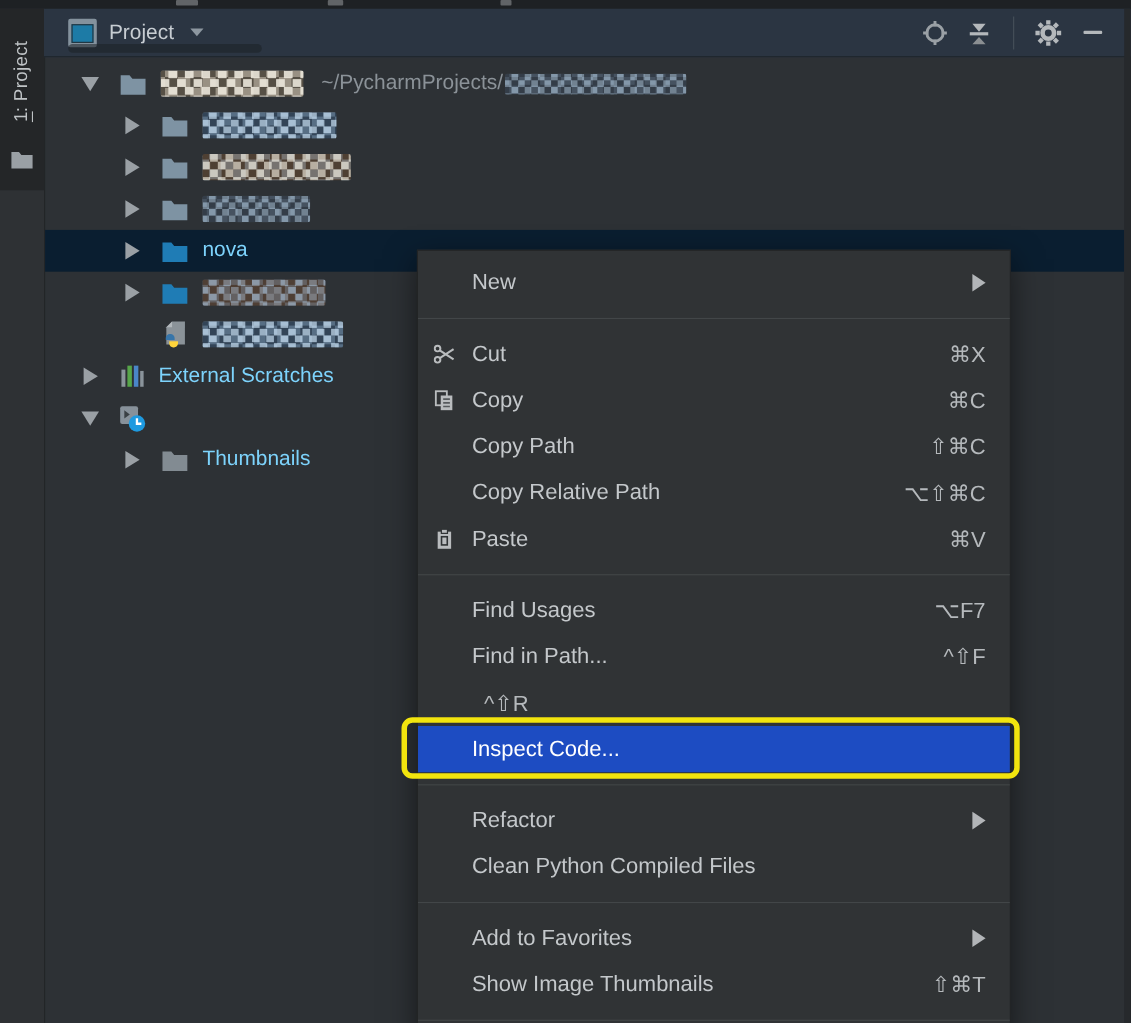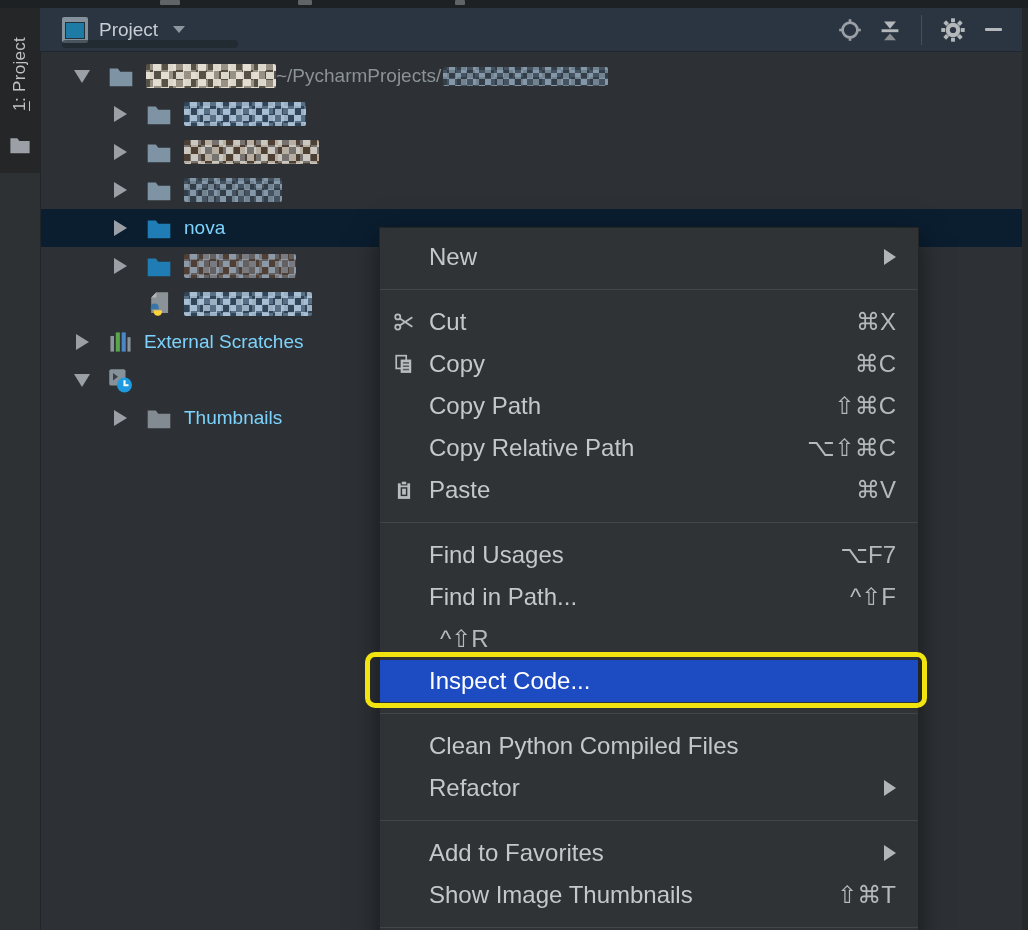--- a/index.html
+++ b/index.html
@@ -45,21 +45,21 @@
   .tree{position:absolute;left:40px;top:51px;width:988px;height:879px;}
   .trow{position:relative;display:flex;align-items:center;height:38px;z-index:2;}
   .trow.first{margin-top:6px;}
   .lvl0{padding-left:30px;}
   .lvl1{padding-left:68px;}
   .arrow-box{width:24px;display:flex;align-items:center;justify-content:center;flex:0 0 24px;}
   .tri-r{width:0;height:0;border-left:13px solid #9aa0a5;border-top:8px solid transparent;border-bottom:8px solid transparent;}
   .tri-d{width:0;height:0;border-top:13px solid #9aa0a5;border-left:8px solid transparent;border-right:8px solid transparent;}
   .ticon{margin-left:14px;flex:0 0 auto;display:flex;align-items:center;}
   .tlabel{margin-left:12px;font-size:19px;color:#7dd3fc;white-space:nowrap;}
-  .tpath{margin-left:0;font-size:19px;color:#8b9298;white-space:nowrap;}
+  .tpath{margin-left:16px;font-size:19px;color:#8b9298;white-space:nowrap;}
   .sel-band{position:absolute;left:1px;top:158px;width:981px;height:38px;background:#0a1e30;z-index:1;}
   
   .mz{height:24px;margin-left:12px;border-radius:2px;filter:blur(.7px);}
   .mz18{height:19px;}
   .mz-tan{background:
     repeating-conic-gradient(rgba(228,223,211,.95) 0% 25%, rgba(108,98,84,.55) 0% 50%) 0 0/15px 15px,
     repeating-conic-gradient(#cfc9bd 0% 25%, #3c3a34 0% 50%) 4px 6px/23px 19px;}
   .mz-blue{background:
     repeating-conic-gradient(rgba(173,196,216,.85) 0% 25%, rgba(54,74,96,.6) 0% 50%) 0 0/13px 13px,
     repeating-conic-gradient(#89a4ba 0% 25%, #2e3c4a 0% 50%) 5px 4px/21px 17px;}
@@ -71,21 +71,21 @@
     repeating-conic-gradient(#6f8294 0% 25%, #333b44 0% 50%) 4px 3px/19px 15px;}
   .mz-dim2{background:
     repeating-conic-gradient(rgba(150,158,170,.65) 0% 25%, rgba(84,66,56,.6) 0% 50%) 0 0/13px 13px,
     repeating-conic-gradient(#7a8ea0 0% 25%, #463a30 0% 50%) 5px 5px/20px 16px;}
   
   .menu{
     position:absolute;left:379px;top:227px;width:540px;z-index:10;
     background:#303335;border:1px solid #222425;box-sizing:border-box;
     padding:8px 0 6px 0;box-shadow:0 8px 26px rgba(0,0,0,.5);
   }
-  .mi{display:flex;align-items:center;height:42px;padding:0 22px 0 14px;font-size:24px;color:#c4c8cb;}
+  .mi{display:flex;align-items:center;height:42px;padding:0 22px 0 14px;font-size:20px;color:#c4c8cb;}
   .mi-ic{width:26px;flex:0 0 26px;display:flex;align-items:center;justify-content:flex-start;}
   .mi-label{margin-left:9px;flex:1 1 auto;white-space:nowrap;}
   .mi-sc{color:#b5b9bc;white-space:nowrap;margin-left:20px;}
   .mi-sub{width:0;height:0;border-left:12px solid #b2b5b8;border-top:8px solid transparent;border-bottom:8px solid transparent;margin-left:20px;}
   .msep{height:1px;background:#424648;margin:11px 0;}
   .mi.selected{background:#1d4cc2;color:#ffffff;}
   .annotation{
     position:absolute;left:365px;top:652px;width:562px;height:56px;z-index:12;
     border:5px solid #f2e40e;border-radius:10px;box-sizing:border-box;pointer-events:none;
   }
@@ -382,29 +382,29 @@
 
     <div class="mi selected">
       <span class="mi-ic"></span>
       <span class="mi-label">Inspect Code...</span>
     </div>
 
     <div class="msep"></div>
 
     <div class="mi">
       <span class="mi-ic"></span>
-      <span class="mi-label">Clean Python Compiled Files</span>
-    </div>
-
-    <div class="mi">
-      <span class="mi-ic"></span>
       <span class="mi-label">Refactor</span>
       <span class="mi-sub"></span>
     </div>
 
+    <div class="mi">
+      <span class="mi-ic"></span>
+      <span class="mi-label">Clean Python Compiled Files</span>
+    </div>
+
     <div class="msep"></div>
 
     <div class="mi">
       <span class="mi-ic"></span>
       <span class="mi-label">Add to Favorites</span>
       <span class="mi-sub"></span>
     </div>
 
     <div class="mi">
       <span class="mi-ic"></span>

